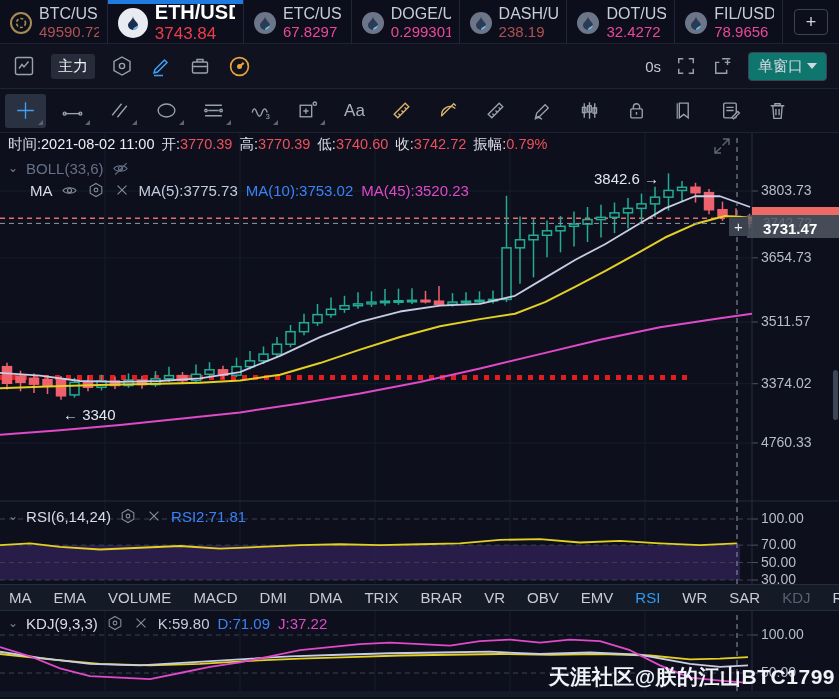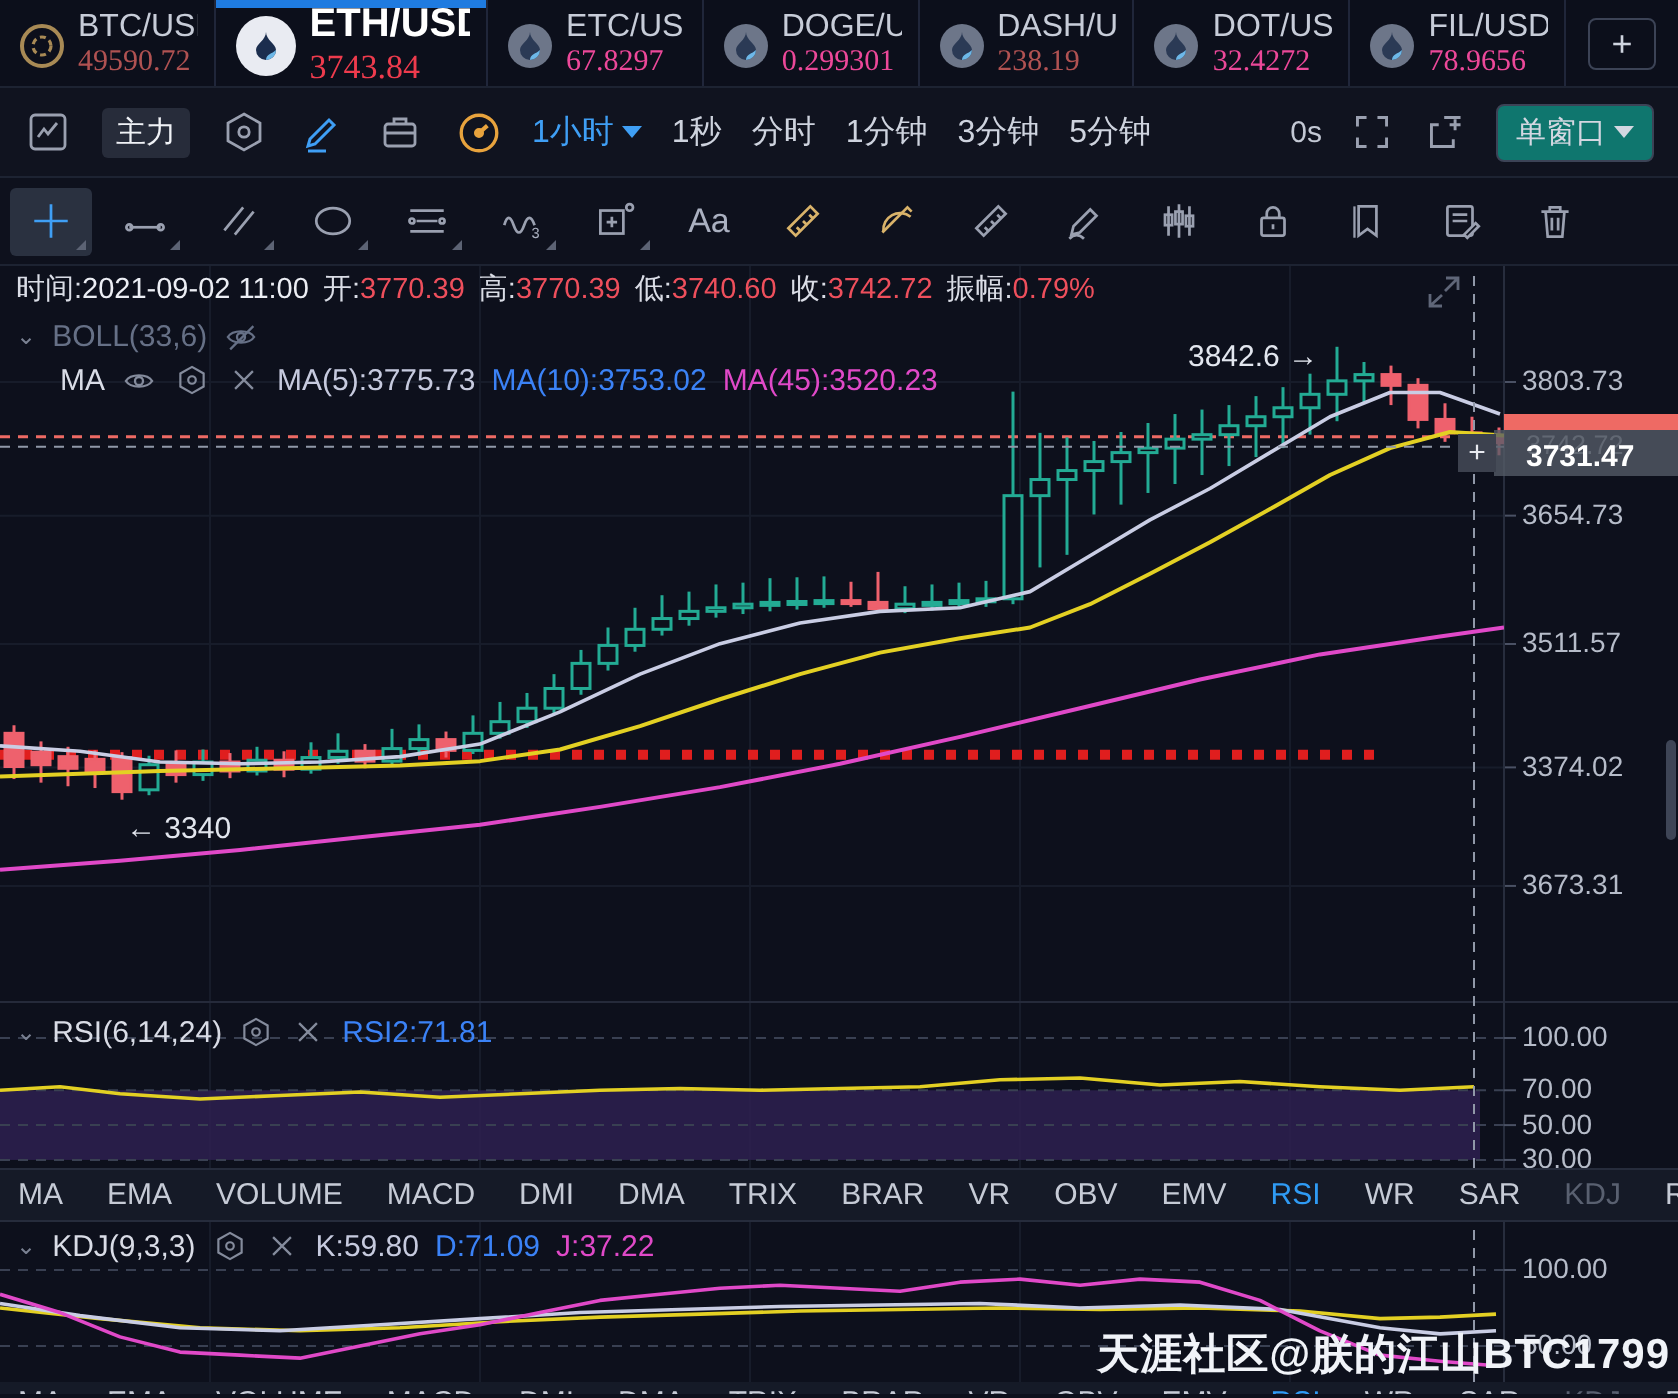--- a/index.html
+++ b/index.html
@@ -13,21 +13,21 @@
   .ticker.active { flex:1.32 1 0; }
   .ticker .topind { position:absolute; top:0; left:0; right:0; height:4px; background:#1f7be0; display:none; }
   .ticker.active .topind { display:block; }
   .coin { width:22px; height:22px; border-radius:50%; background:#6d7689; flex:0 0 auto;
     display:flex; align-items:center; justify-content:center; }
   .ticker.active .coin { width:30px; height:30px; background:#e9ebf2; }
   .coin.btc { background:none; border:2px solid #a88a55; }
   .tcol { display:flex; flex-direction:column; line-height:1.15; overflow:hidden; }
   .pair { font-size:16px; color:#c7ccd8; white-space:nowrap; }
   .ticker.active .pair { font-size:20px; font-weight:bold; color:#ffffff; }
-  .price { font-size:15px; white-space:nowrap;font-family:Liberation Serif, serif; }
+  .price { font-size:15px; white-space:nowrap; }
   .price.up { color:#ec4899; }
   .price.down { color:#b05252; }
   .ticker.active .price { font-size:17px; }
   .ticker.active .price.down { color:#ee3b4d; }
   #addticker { width:56px; display:flex; align-items:center; justify-content:center; }
   #addticker .btn { width:34px; height:26px; border:1px solid #3c4356; border-radius:4px;
     color:#cfd4df; font-size:18px; line-height:24px; text-align:center; cursor:pointer; }
 
   
   #toolbar { height:45px; background:#10131f; border-bottom:1px solid #1d2332;
@@ -216,28 +216,20 @@
         <path d="M8 7 V4.5 h6 V7 M3.5 11.5 h15"></path>
       </svg>
   </span>
   <span class="ticon">
     <svg width="23" height="23" viewBox="0 0 22 22" fill="none" stroke="#e8a33d" stroke-width="1.6">
       <circle cx="11" cy="11" r="8.5"></circle>
         <path d="M11 11 L15 7.5" stroke-width="2"></path>
         <circle cx="11" cy="11" r="1.6" fill="#e8a33d"></circle>
       </svg>
   </span>
-  <span id="tflist" style="display:flex;gap:15px;">
-      <span class="tf active">1小时<span class="caret"></span></span>
-      <span class="tf">1秒</span>
-      <span class="tf">分时</span>
-      <span class="tf">1分钟</span>
-      <span class="tf">3分钟</span>
-      <span class="tf">5分钟</span>
-    </span>
   <span id="rightctl">
     <span id="zeros">0s</span>
     <span class="ticon">
       <svg width="20" height="20" viewBox="0 0 22 22" fill="none" stroke="#9aa0b0" stroke-width="1.6">
         <path d="M3 8 V3 h5 M14 3 h5 v5 M19 14 v5 h-5 M8 19 H3 v-5"></path>
         </svg>
     </span>
     <span class="ticon">
       <svg width="20" height="20" viewBox="0 0 22 22" fill="none" stroke="#9aa0b0" stroke-width="1.6">
         <path d="M7 7 H3 v12 h12 v-4 M10 3 h9 M14.5 3 v0"></path>
@@ -512,21 +504,21 @@
         <polyline points="0,412.13 30,410.388 60,413.872 100,416.485 140,414.743 180,413.001 220,415.614 260,413.872 300,412.13 340,411.259 380,412.13 420,411.259 460,410.388 500,406.904 540,406.033 580,409.517 620,407.775 660,410.388 700,412.13 737,410.388" fill="none" stroke="#e3d023" stroke-width="1.8" stroke-linejoin="round"></polyline>
         <polyline points="0,521 50,526.32 100,530.88 150,532.4 200,530.88 250,527.84 300,525.56 350,524.04 400,522.52 450,521.76 500,521 550,521.76 600,521 650,522.52 690,526.32 720,525.56 748,524.04" fill="none" stroke="#e3d023" stroke-width="1.8" stroke-linejoin="round"></polyline>
         <polyline points="0,518.72 40,524.8 90,530.88 140,532.4 190,529.36 240,526.32 290,523.28 340,521.76 390,520.24 440,519.48 490,518.72 540,521 590,519.48 640,521.76 690,530.88 720,533.92 748,532.4" fill="none" stroke="#c9cde4" stroke-width="1.8" stroke-linejoin="round"></polyline>
         <polyline points="0,514.16 30,523.28 60,535.44 90,543.04 120,544.56 150,546.08 180,540 210,533.92 240,529.36 270,523.28 300,517.2 330,514.16 360,511.12 390,509.6 420,511.12 450,512.64 480,508.08 510,506.56 540,509.6 570,506.56 600,508.08 630,517.2 660,532.4 690,544.56 720,547.6 748,549.88" fill="none" stroke="#e049c8" stroke-width="1.8" stroke-linejoin="round"></polyline>
       </g>
       <line x1="737" y1="5" x2="737" y2="564" stroke="#9098a8" stroke-dasharray="5 4"></line>
       <line x1="0" y1="90.4035874439463" x2="752" y2="90.4035874439463" stroke="#9098a8" stroke-dasharray="5 4"></line>
     </svg>
 
   <div id="infoline">
-      <span><span class="lbl">时间:</span><span class="val w">2021-09-02 11:00</span></span>
+      <span><span class="lbl">时间:</span><span class="val w">2021-08-02 11:00</span></span>
       <span><span class="lbl">开:</span><span class="val">3770.39</span></span>
       <span><span class="lbl">高:</span><span class="val">3770.39</span></span>
       <span><span class="lbl">低:</span><span class="val">3740.60</span></span>
       <span><span class="lbl">收:</span><span class="val">3742.72</span></span>
       <span><span class="lbl">振幅:</span><span class="val">0.79%</span></span>
     </div>
 
   <div class="indrow" style="left:8px; top:26px;">
     <span class="chev">⌄</span>
     <span class="dimtxt">BOLL(33,6)</span>
@@ -600,21 +592,21 @@
   </div>
 
   <div id="ann-high">3842.6 →</div>
   <div id="ann-low">← 3340</div>
 
   <div id="axislabels">
       <div class="axlbl" style="top: 49px;">3803.73</div>
       <div class="axlbl" style="top: 115.816px;">3654.73</div>
       <div class="axlbl" style="top: 180.013px;">3511.57</div>
       <div class="axlbl" style="top: 241.695px;">3374.02</div>
-      <div class="axlbl" style="top: 300.96px;">3673.31</div>
+      <div class="axlbl" style="top: 300.96px;">4760.33</div>
       <div class="axlbl" style="top: 377px;">100.00</div>
       <div class="axlbl" style="top: 403.13px;">70.00</div>
       <div class="axlbl" style="top: 420.55px;">50.00</div>
       <div class="axlbl" style="top: 437.97px;">30.00</div>
       <div class="axlbl" style="top: 493px;">100.00</div>
       <div class="axlbl" style="top: 531px;">50.00</div>
     </div>
 
   <div id="lastbar"></div>
   <div id="lasttxt">3742.72</div>

